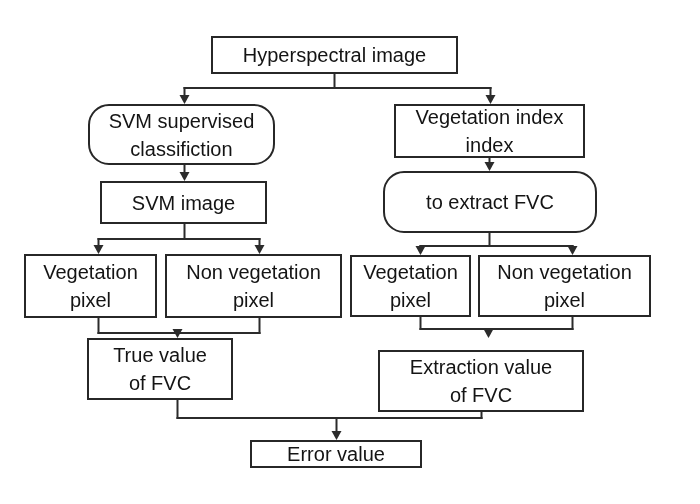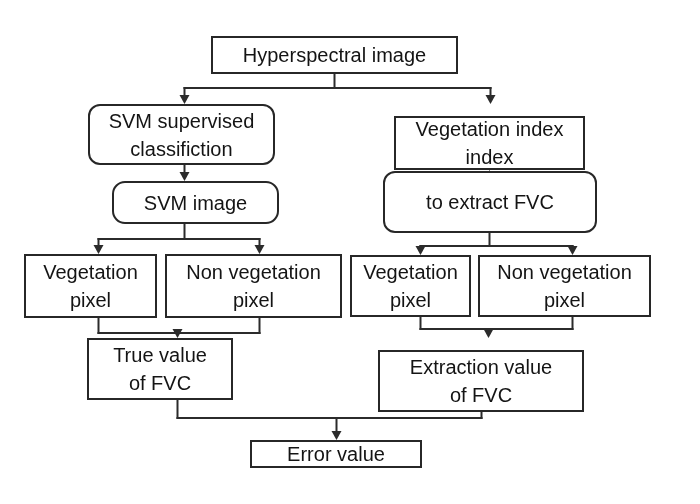--- a/index.html
+++ b/index.html
@@ -5,29 +5,29 @@
   html,body{margin:0;padding:0;background:#ffffff;}
   body{width:700px;height:504px;font-family:"Liberation Sans",sans-serif;}
   .stage{position:relative;width:700px;height:504px;background:#ffffff;overflow:hidden;}
   svg.wires{position:absolute;left:0;top:0;width:700px;height:504px;}
   .node{
     position:absolute;box-sizing:border-box;
     border:2px solid #272727;background:#ffffff;color:#141414;
     display:flex;flex-direction:column;align-items:center;justify-content:center;
     text-align:center;font-size:20px;line-height:28px;white-space:nowrap;
   }
-  .rounded{border-radius:12px;}
+  .rounded{border-radius:21px;}
   
   #n-hyperspectral{left:211px;top:36px;width:247px;height:38px;text-align:right;}
   #n-svm-supervised{left:88px;top:104px;width:187px;height:61px;}
-  #n-svm-image{left:112px;top:181px;width:167px;height:43px;border-radius:13px;}
+  #n-svm-image{left:100px;top:181px;width:167px;height:43px;}
   #n-veg-pixel-left{left:24px;top:254px;width:133px;height:64px;}
   #n-nonveg-pixel-left{left:165px;top:254px;width:177px;height:64px;}
   #n-true-value{left:87px;top:338px;width:146px;height:62px;}
-  #n-veg-index{left:394px;top:104px;width:191px;height:54px;margin-top:12px;}
+  #n-veg-index{left:394px;top:104px;width:191px;height:54px;}
   #n-diff-methods{left:383px;top:171px;width:214px;height:62px;}
   #n-veg-pixel-right{left:350px;top:255px;width:121px;height:62px;}
   #n-nonveg-pixel-right{left:478px;top:255px;width:173px;height:62px;}
   #n-extraction-value{left:378px;top:338px;width:206px;height:62px;margin-top:12px;}
   #n-error-value{left:250px;top:440px;width:172px;height:28px;}
 </style>
 </head>
 <body>
 
 <div class="stage">

